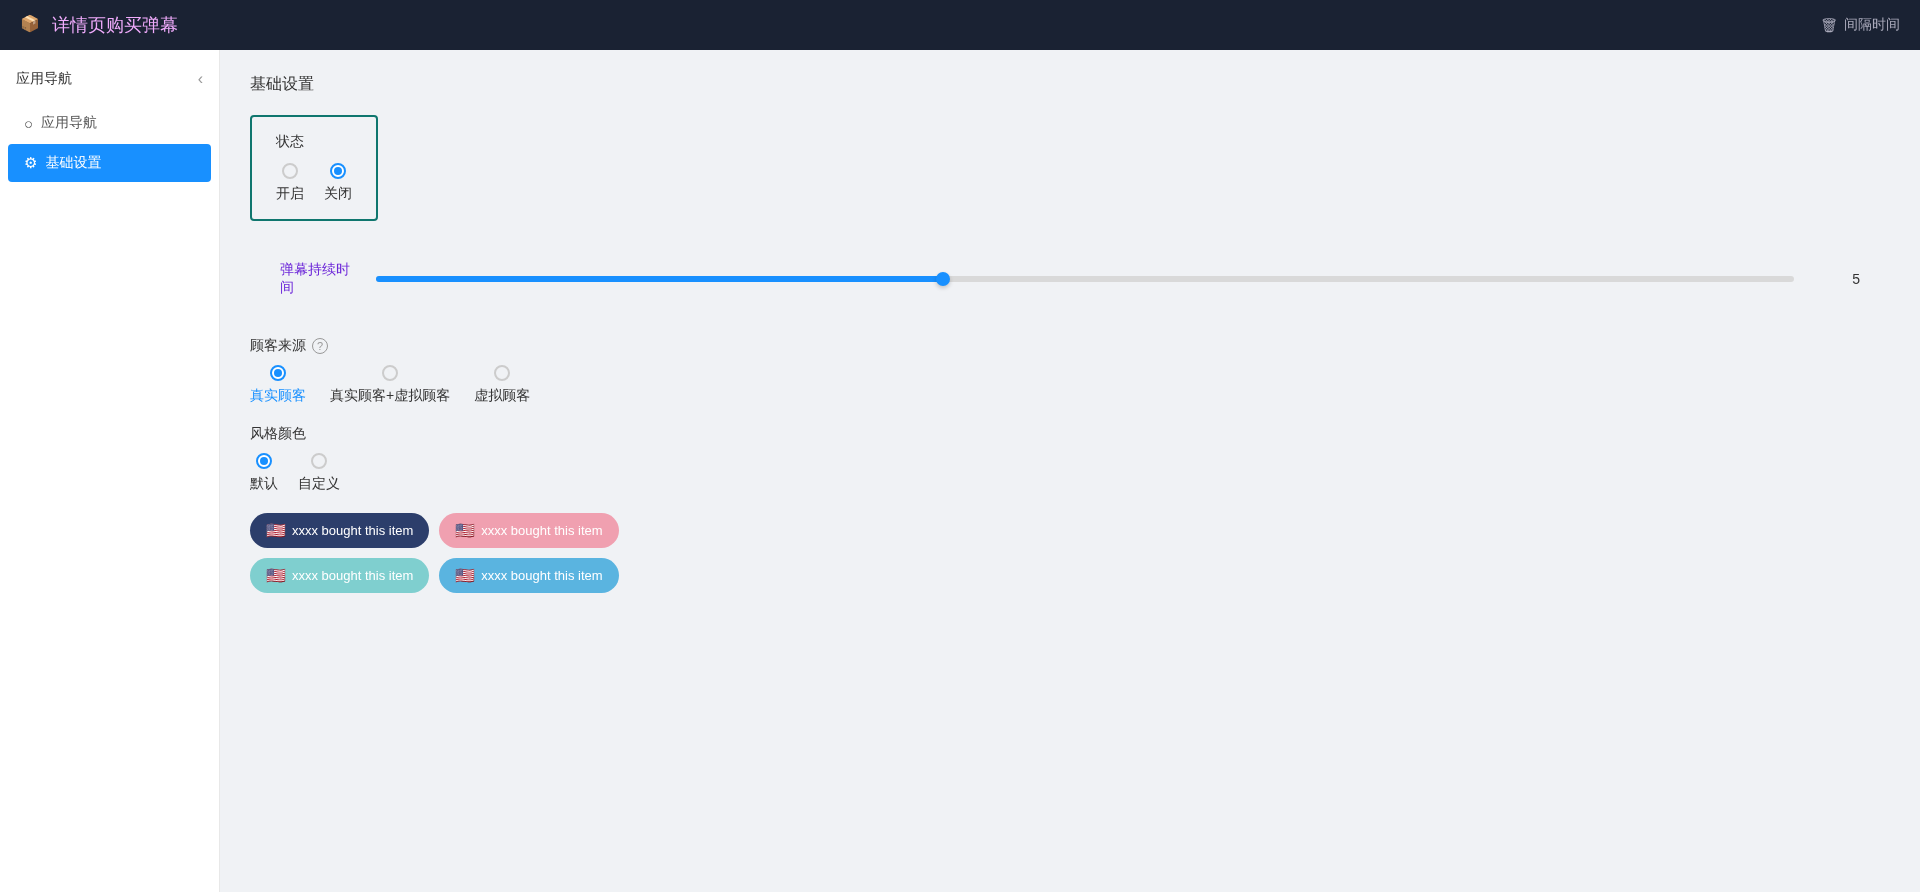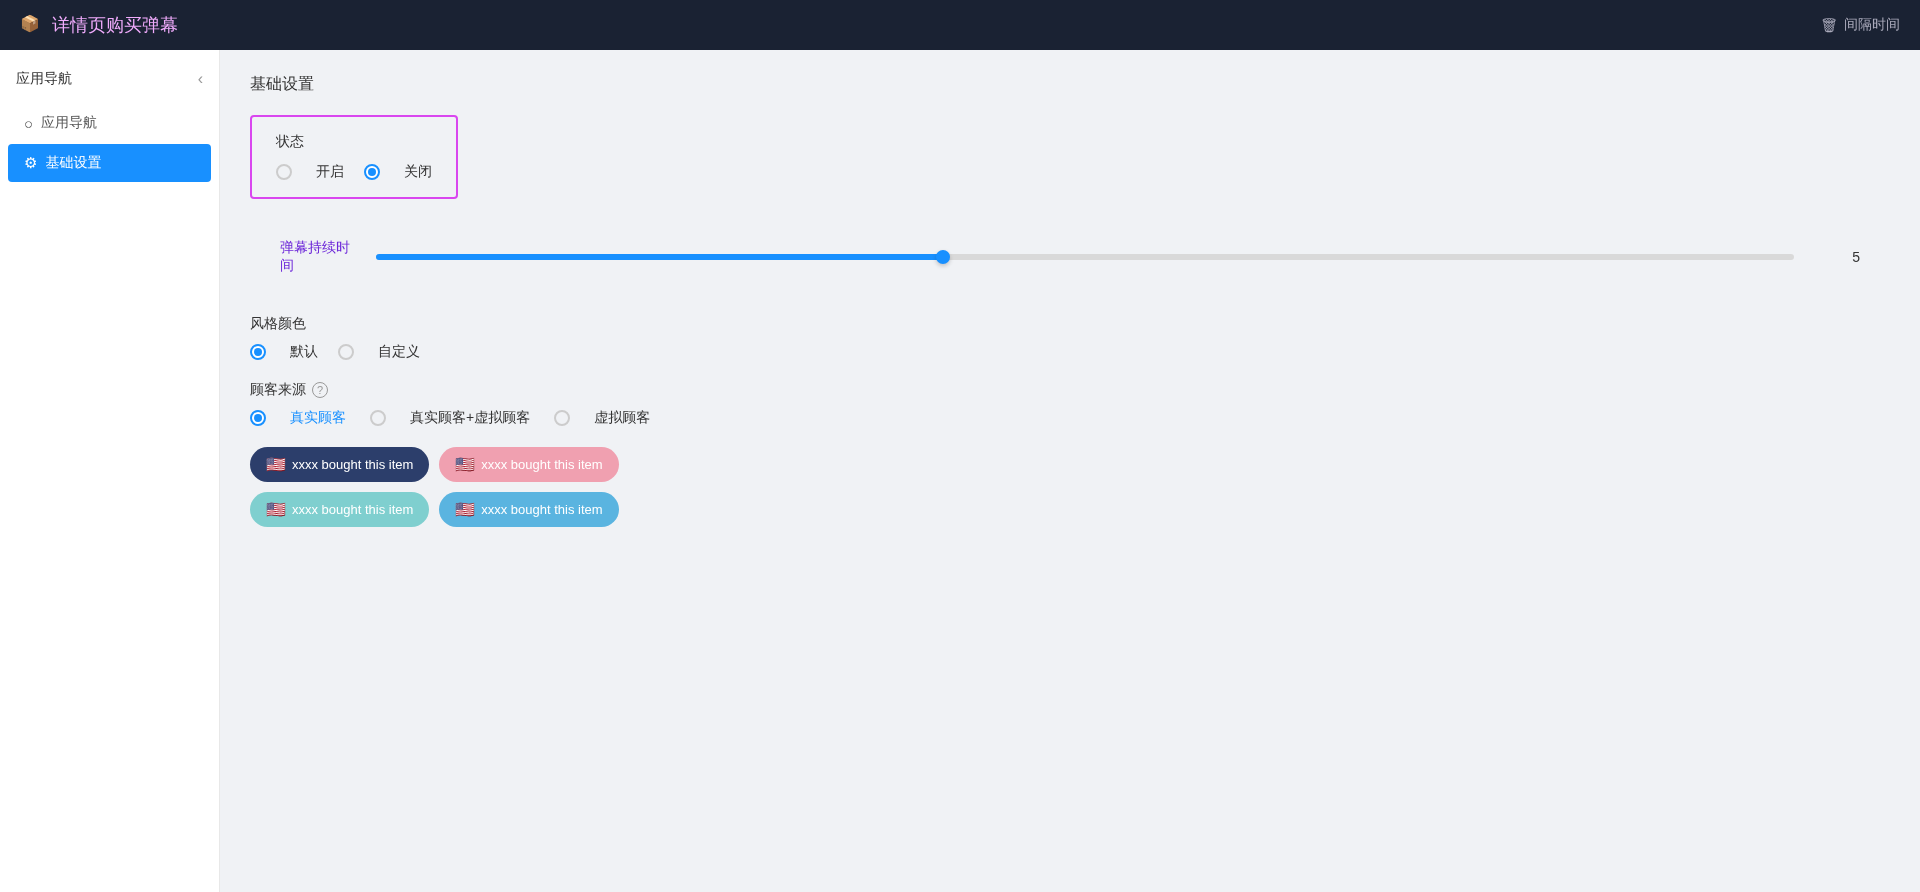--- a/index.html
+++ b/index.html
@@ -68,33 +68,33 @@
     }
     .page-title {
       font-size: 16px;
       color: #333;
       font-weight: 500;
       margin-bottom: 20px;
     }
 
     
     .status-box {
-      border: 2px solid #d946ef;
+      border: 2px solid #0f766e;
       border-radius: 4px;
       padding: 16px 24px;
       display: inline-block;
       margin-bottom: 20px;
     }
     .status-label {
       font-size: 14px;
       color: #333;
       margin-bottom: 12px;
     }
     .radio-group { display: flex; align-items: center; gap: 20px; }
-    .radio-option { display: flex; align-items: center; gap: 24px; cursor: pointer; font-size: 14px; color: #333; }
+    .radio-option { display: flex; align-items: center; gap: 6px; cursor: pointer; font-size: 14px; color: #333; flex-direction: column; }
     .radio-circle {
       width: 16px; height: 16px;
       border-radius: 50%;
       border: 2px solid #ccc;
       display: flex; align-items: center; justify-content: center;
       flex-shrink: 0;
     }
     .radio-circle.checked {
       border-color: #1890ff;
       background: #fff;
@@ -278,52 +278,52 @@
         </div>
         <div class="slider-value">5</div>
       </div>
 
 
     </div>
 
     
     <div class="field-section">
       <div class="field-label">
+        <span>顾客来源</span>
+        <div class="help-icon">?</div>
+      </div>
+      <div class="radio-group-row">
+        <label class="radio-option">
+          <div class="radio-circle checked"></div>
+          <span style="color:#1890ff;">真实顾客</span>
+        </label>
+        <label class="radio-option">
+          <div class="radio-circle"></div>
+          <span>真实顾客+虚拟顾客</span>
+        </label>
+        <label class="radio-option">
+          <div class="radio-circle"></div>
+          <span>虚拟顾客</span>
+        </label>
+      </div>
+    </div>
+
+    
+    <div class="field-section">
+      <div class="field-label">
         <span>风格颜色</span>
       </div>
       <div class="style-options">
         <label class="radio-option">
           <div class="radio-circle checked"></div>
           <span>默认</span>
         </label>
         <label class="radio-option">
           <div class="radio-circle"></div>
           <span>自定义</span>
-        </label>
-      </div>
-    </div>
-
-    
-    <div class="field-section">
-      <div class="field-label">
-        <span>顾客来源</span>
-        <div class="help-icon">?</div>
-      </div>
-      <div class="radio-group-row">
-        <label class="radio-option">
-          <div class="radio-circle checked"></div>
-          <span style="color:#1890ff;">真实顾客</span>
-        </label>
-        <label class="radio-option">
-          <div class="radio-circle"></div>
-          <span>真实顾客+虚拟顾客</span>
-        </label>
-        <label class="radio-option">
-          <div class="radio-circle"></div>
-          <span>虚拟顾客</span>
         </label>
       </div>
     </div>
 
     
     <div class="badges-grid">
       <div class="badge badge-dark">
         <span class="flag-icon">🇺🇸</span>
         <span>xxxx bought this item</span>
       </div>

